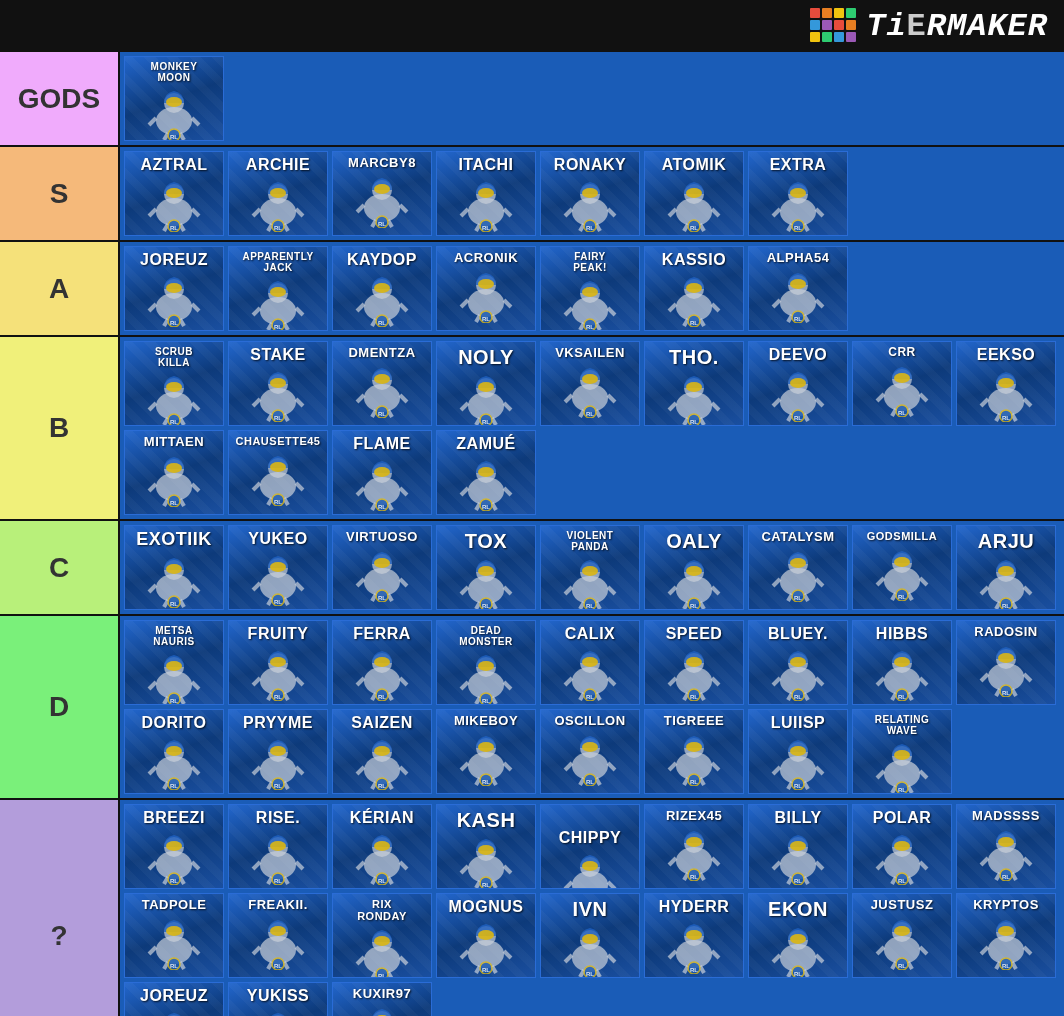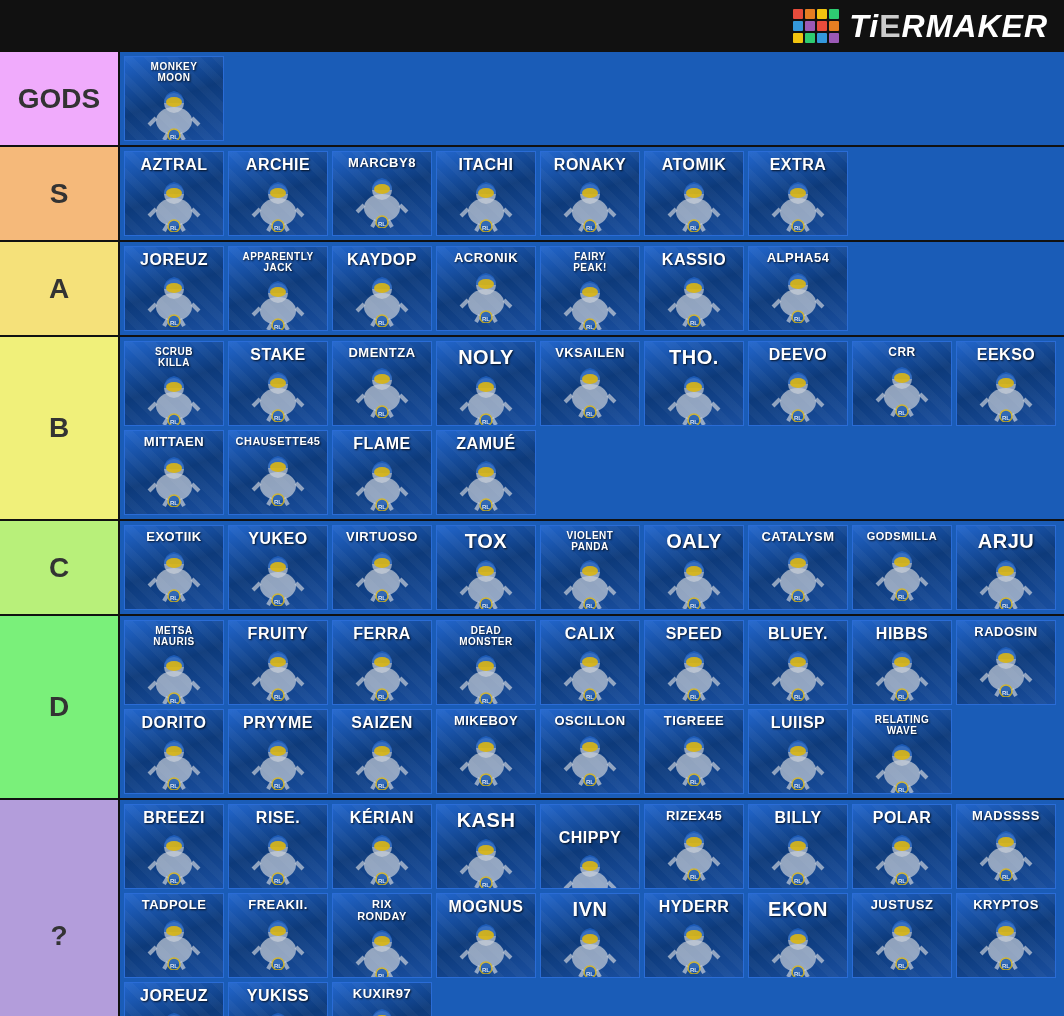--- a/index.html
+++ b/index.html
@@ -14,22 +14,22 @@
       background: #111;
       display: flex;
       align-items: center;
       justify-content: flex-end;
       padding: 8px 16px;
       height: 52px;
     }
 
     .tiermaker-logo {
       display: flex;
-      align-items: center;
       gap: 10px;
+      font-family: Liberation Mono, monospace;
     }
 
     .logo-grid {
       display: grid;
       grid-template-columns: repeat(4, 10px);
       grid-template-rows: repeat(3, 10px);
       gap: 2px;
     }
 
     .logo-dot {
@@ -779,21 +779,21 @@
     <circle cx="30" cy="52" r="6" fill="#1a5cb7" stroke="#ffcc00" stroke-width="1.5" opacity="0.8"></circle>
     <text x="30" y="56" text-anchor="middle" font-size="6" fill="white" font-weight="bold">RL</text>
   </svg></div>
         </div>
       </div>
     </div>
     <div class="tier-row">
       <div class="tier-label" style="background: rgb(184, 240, 122);">C</div>
       <div class="tier-content">
         <div class="player-card">
-          <div class="player-name" style="font-size: 13px;">EXOTIIK</div>
+          <div class="player-name" style="font-size: 18px;">EXOTIIK</div>
           <div><svg class="rl-char" viewBox="0 0 60 58" xmlns="http://www.w3.org/2000/svg">
 
     <ellipse cx="30" cy="38" rx="18" ry="14" fill="#e8e8e8" opacity="0.7"></ellipse>
 
     <circle cx="30" cy="20" r="10" fill="#e8e8e8" opacity="0.7"></circle>
 
     <path d="M20 20 Q20 10 30 8 Q40 10 40 20" fill="#2266cc" opacity="0.8"></path>
 
     <ellipse cx="30" cy="19" rx="8" ry="5" fill="#ffcc00" opacity="0.9"></ellipse>
 

